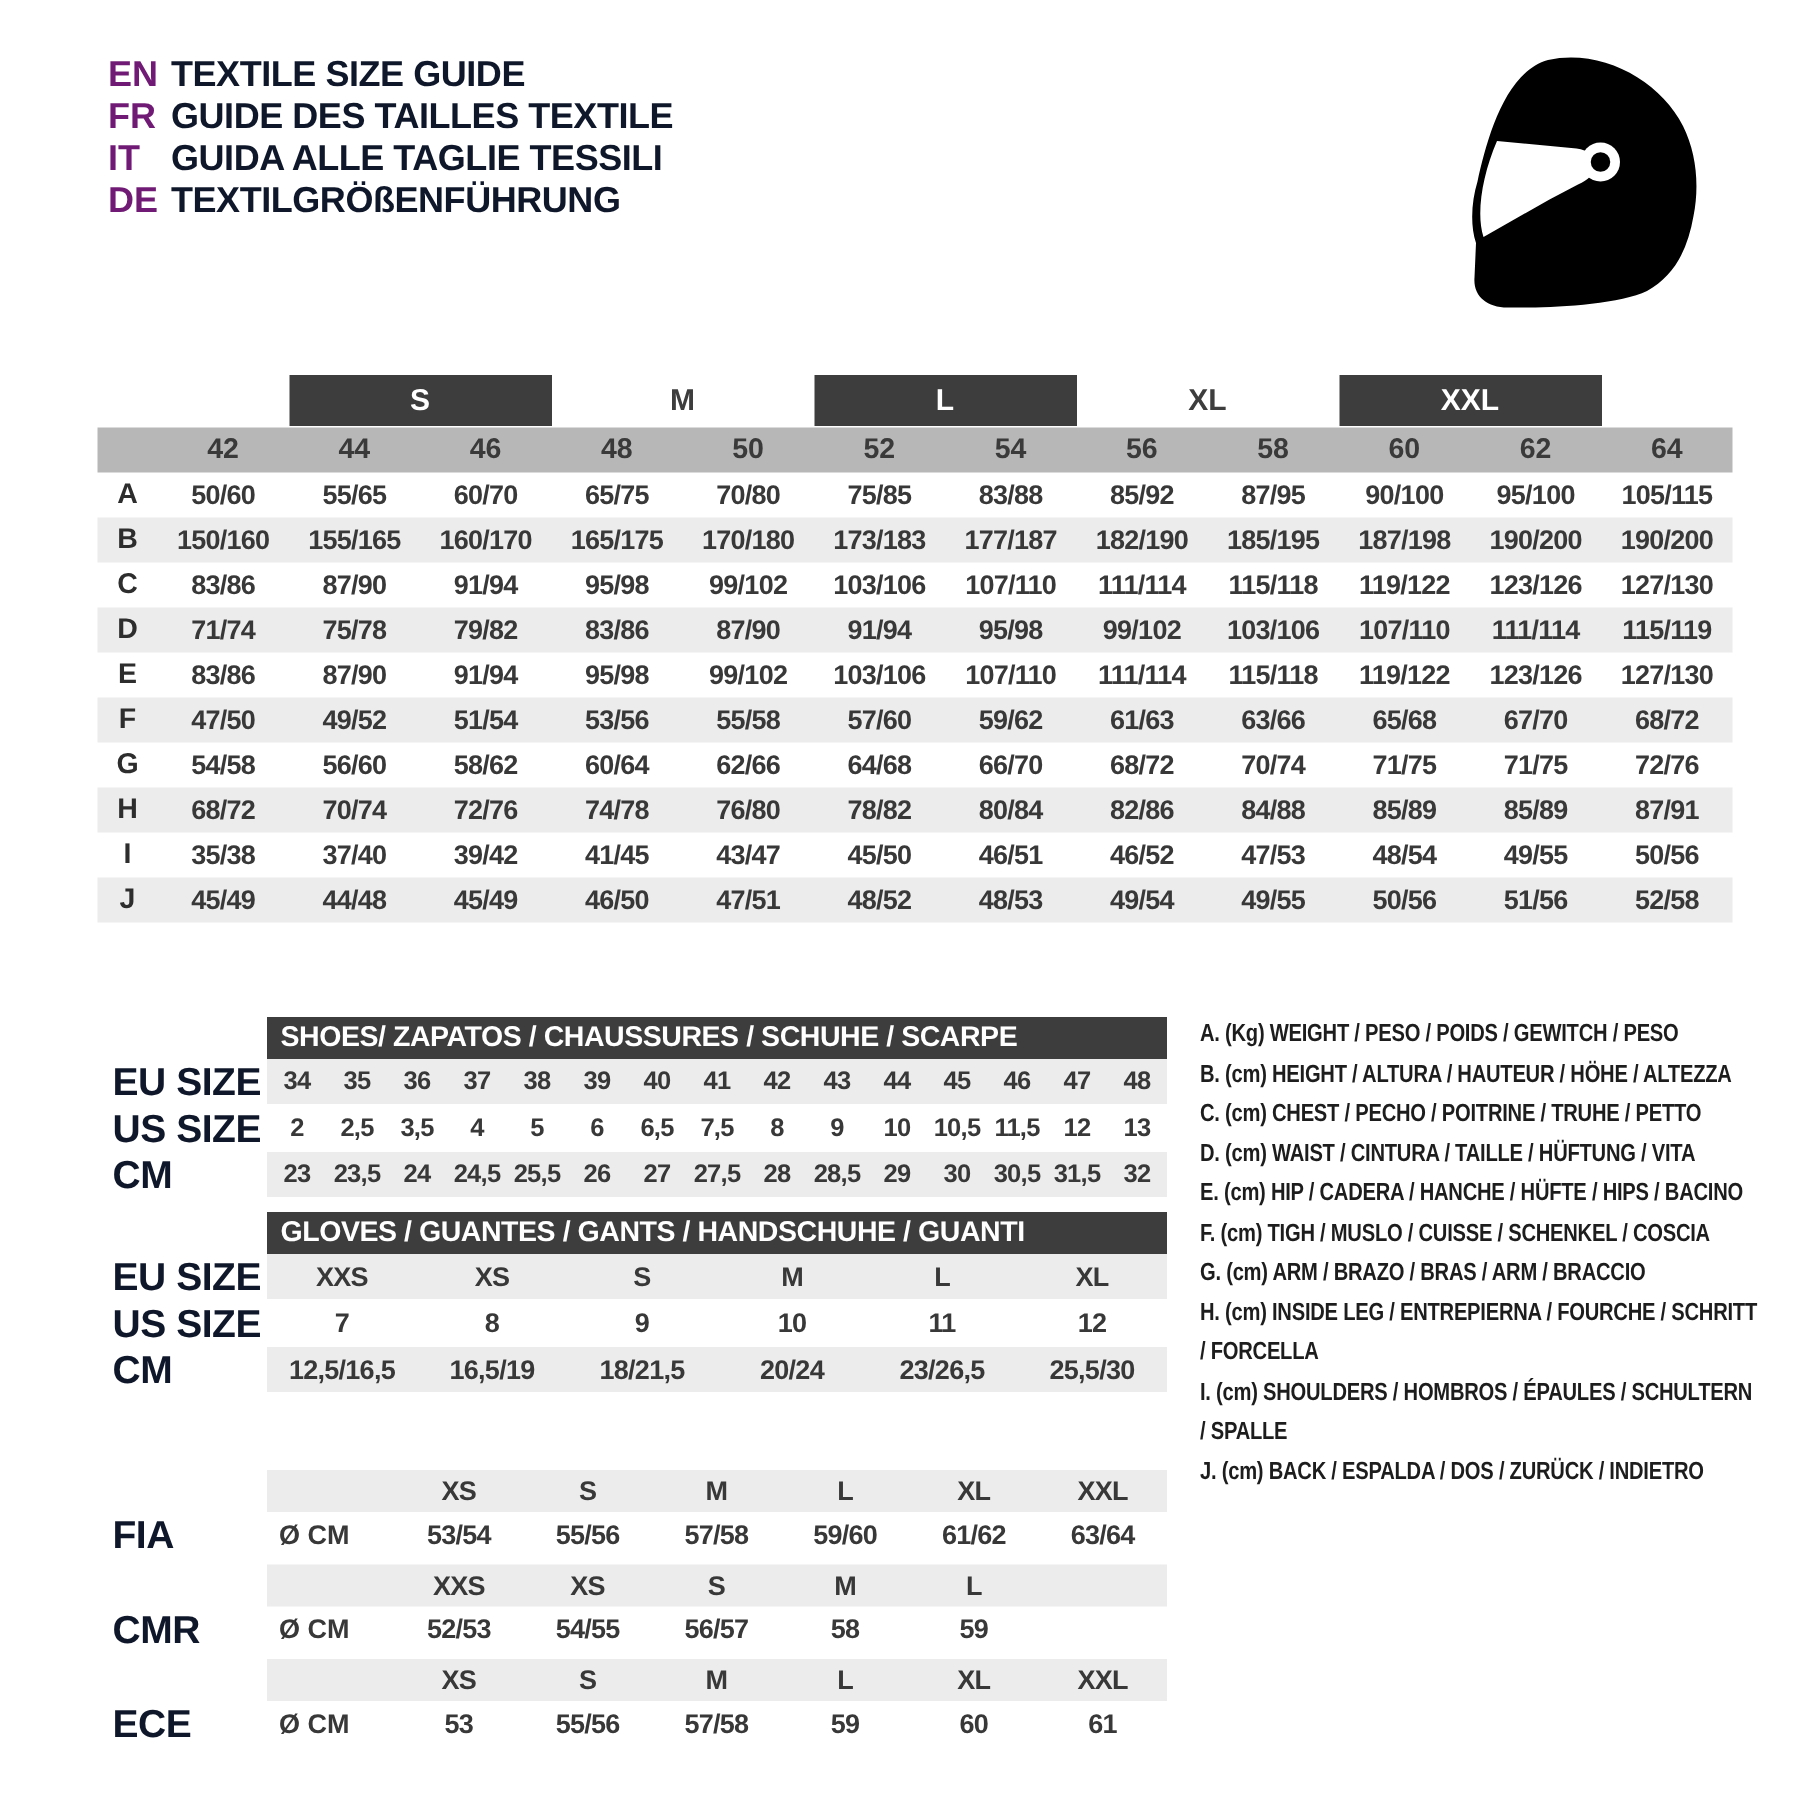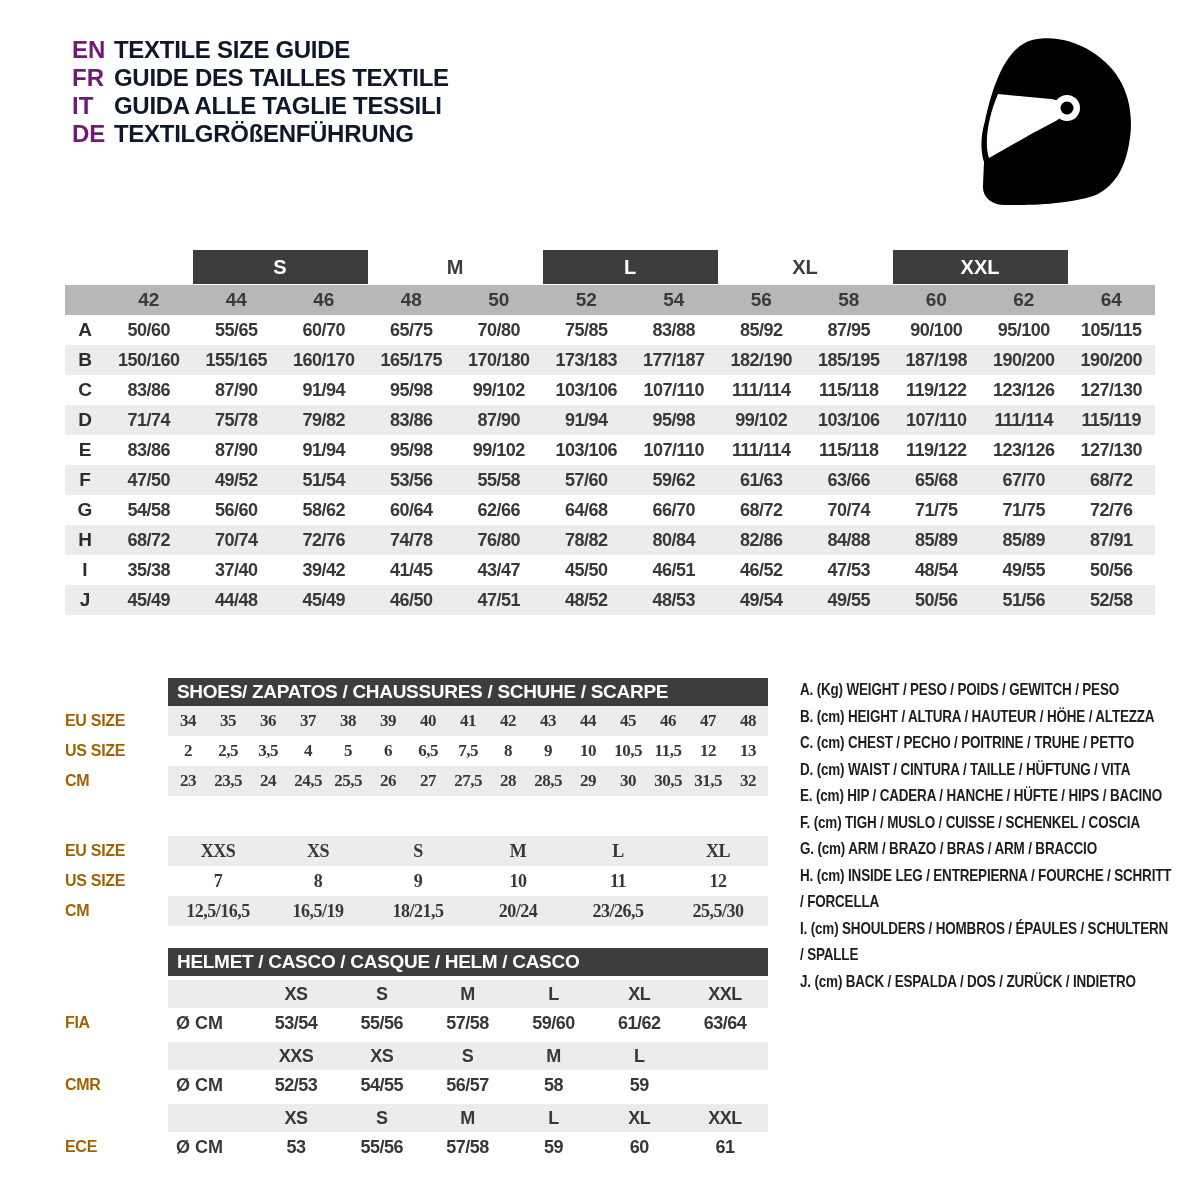--- a/index.html
+++ b/index.html
@@ -28,26 +28,26 @@
   .band{display:flex;align-items:center;justify-content:center;font-size:20px;color:#3d3d3d;}
   .band.dark{background:var(--dark-bar);color:#fff;}
   .header-row{height:30px;background:var(--header-gray);margin-top:1px;}
   .hcell{display:flex;align-items:center;justify-content:center;font-size:19px;color:#3a3a3a;}
   .data-row{height:30px;}
   .data-row.stripe{background:var(--stripe);}
   .rlabel{display:flex;align-items:center;justify-content:center;font-size:19px;color:#2d2d2d;}
   .val{display:flex;align-items:center;justify-content:center;font-size:18px;letter-spacing:-0.5px;}
 
   
-  .section{position:absolute;left:53px;width:715px;}
+  .section{position:absolute;left:63px;width:715px;}
   .sec-title-row{display:grid;grid-template-columns:115px 1fr;height:28px;}
   .sec-title{background:var(--dark-bar);color:#fff;display:flex;align-items:center;font-size:19px;padding-left:9px;letter-spacing:-0.3px;}
   .sec-row{display:grid;grid-template-columns:115px 1fr;}
-  .sec-rlabel{display:flex;align-items:center;font-size:16px;color:#a16207;padding-left:12px;letter-spacing:-0.3px;}
-  .sec-cells{display:grid;height:30px;font-family:Liberation Serif, serif;}
+  .sec-rlabel{display:flex;align-items:center;font-size:26px;color:#0f172a;padding-left:12px;letter-spacing:-0.3px;}
+  .sec-cells{display:grid;height:30px;}
   .sec-cells.stripe{background:var(--stripe);}
   .sec-cell{display:flex;align-items:center;justify-content:center;font-size:17px;letter-spacing:-0.5px;}
   .gloves .sec-cell{font-size:18px;}
 
   .helm-pair{margin-top:4px;}
   .helm-cells{display:grid;grid-template-columns:85px repeat(6,1fr);}
   .helm-cells.sizes{height:28px;background:var(--stripe);}
   .helm-cells.values{height:30px;}
   .helm-cell{display:flex;align-items:center;justify-content:center;font-size:18px;letter-spacing:-0.5px;}
   .helm-unit{display:flex;align-items:center;justify-content:flex-start;padding-left:8px;font-size:18px;}
@@ -332,20 +332,21 @@
             <div class="sec-cell">31,5</div>
             <div class="sec-cell">32</div>
           </div>
         </div>
       </div>
   </div>
 
   <div class="section gloves" style="top:808px">
     <div class="sec-title-row">
       <div></div>
+      <div class="sec-title">GLOVES / GUANTES / GANTS / HANDSCHUHE / GUANTI</div>
     </div>
     <div>
         <div class="sec-row">
           <div class="sec-rlabel">EU SIZE</div>
           <div class="sec-cells stripe" style="grid-template-columns: repeat(6, 1fr);">
             <div class="sec-cell">XXS</div>
             <div class="sec-cell">XS</div>
             <div class="sec-cell">S</div>
             <div class="sec-cell">M</div>
             <div class="sec-cell">L</div>
@@ -373,21 +374,20 @@
             <div class="sec-cell">23/26,5</div>
             <div class="sec-cell">25,5/30</div>
           </div>
         </div>
       </div>
   </div>
 
   <div class="section helmet" style="top:948px">
     <div class="sec-title-row">
       <div></div>
-      <div class="sec-title">HELMET / CASCO / CASQUE / HELM / CASCO</div>
     </div>
     <div>
         <div class="helm-pair">
           <div class="sec-row">
             <div class="sec-rlabel"></div>
             <div class="helm-cells sizes">
               <div class="helm-unit"></div>
               <div class="helm-cell">XS</div>
               <div class="helm-cell">S</div>
               <div class="helm-cell">M</div>

